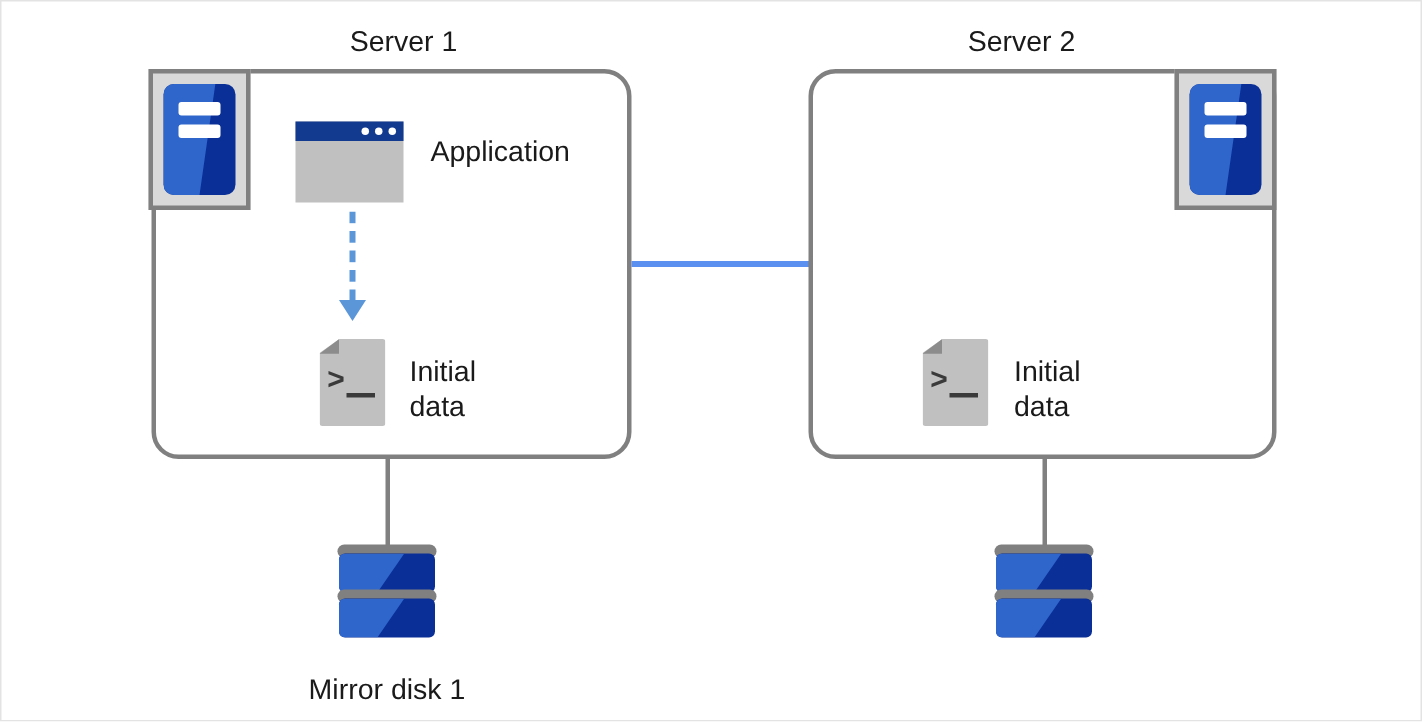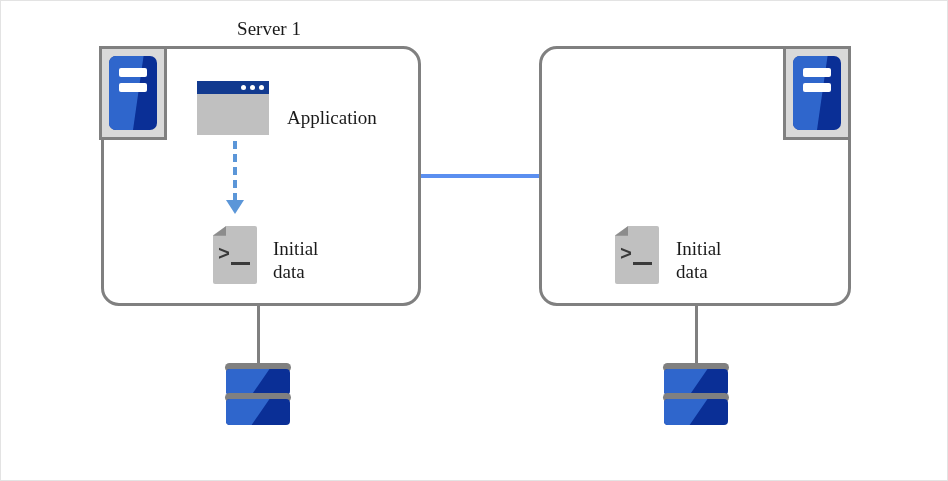--- a/index.html
+++ b/index.html
@@ -17,21 +17,21 @@
     font-family: "Liberation Sans", sans-serif;
     overflow: hidden;
   }
 
   .txt {
     position: absolute;
     color: #1a1a1a;
     font-size: 19px;
     line-height: 23px;
     white-space: pre;
-    font-family: Liberation Serif, serif;
+    font-family: Liberation Sans, sans-serif;
   }
   .txt.center { text-align: center; }
 
   
   .server-box {
     position: absolute;
     border: 3px solid #808080;
     border-radius: 18px;
     box-sizing: border-box;
     background: transparent;
@@ -226,35 +226,36 @@
     </div>
   </div>
 
   <div class="app-window" style="left:196px; top:80px;">
     <div class="app-titlebar">
       <span class="app-dot d1"></span>
       <span class="app-dot d2"></span>
       <span class="app-dot d3"></span>
     </div>
   </div>
-  <div class="txt" style="left:286px; top:105px;">Application</div>
+  <div class="txt" style="left:286px; top:89px;">Application</div>
 
   <div class="arrow-dash" style="left:232px; top:140px; height:60px;"></div>
   <div class="arrow-head" style="left:225px; top:199px;"></div>
 
   <div class="doc" style="left:212px; top:225px;">
     <div class="doc-body"></div>
     <div class="doc-fold"></div>
     <div class="doc-prompt">&gt;</div>
     <div class="doc-underscore"></div>
   </div>
   <div class="txt" style="left:272px; top:236px;">Initial<br>data</div>
 
   <div class="wire-h" style="left:420px; top:173px; width:120px;"></div>
 
+  <div class="txt center" style="left:610px; top:16px; width:140px;">Server 2</div>
 
   <div class="server-box" style="left:538px; top:45px; width:312px; height:260px;"></div>
 
   <div class="server-badge" style="left:782px; top:45px;">
     <div class="server-chassis">
       <div class="server-bar b1"></div>
       <div class="server-bar b2"></div>
     </div>
   </div>
 
@@ -266,20 +267,21 @@
   </div>
   <div class="txt" style="left:675px; top:236px;">Initial<br>data</div>
 
   <div class="wire-v" style="left:256px; top:305px; height:58px;"></div>
   <div class="disk" style="left:224px; top:362px;">
     <div class="disk-cap c1"></div>
     <div class="disk-platter p1"></div>
     <div class="disk-cap c2"></div>
     <div class="disk-platter p2"></div>
   </div>
+  <div class="txt center" style="left:167px; top:448px; width:180px;">Mirror disk 1</div>
 
   <div class="wire-v" style="left:694px; top:305px; height:58px;"></div>
   <div class="disk" style="left:662px; top:362px;">
     <div class="disk-cap c1"></div>
     <div class="disk-platter p1"></div>
     <div class="disk-cap c2"></div>
     <div class="disk-platter p2"></div>
   </div>
 
 </div>

